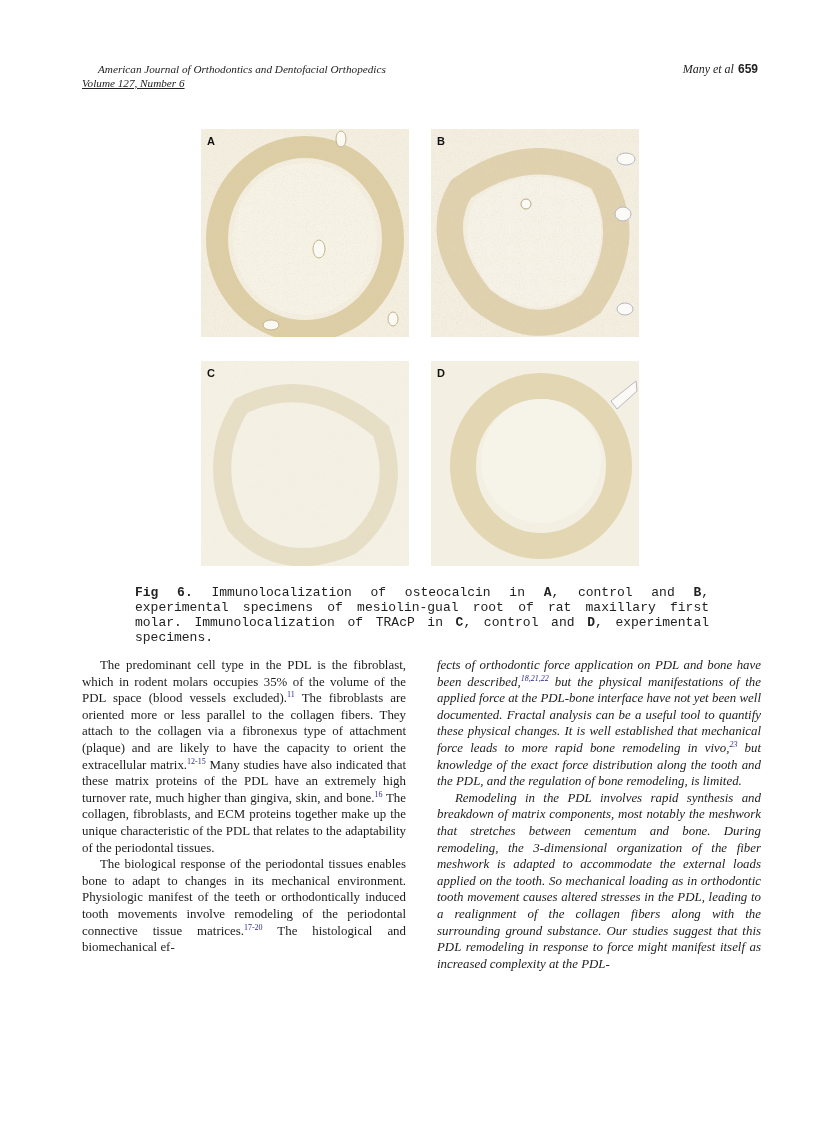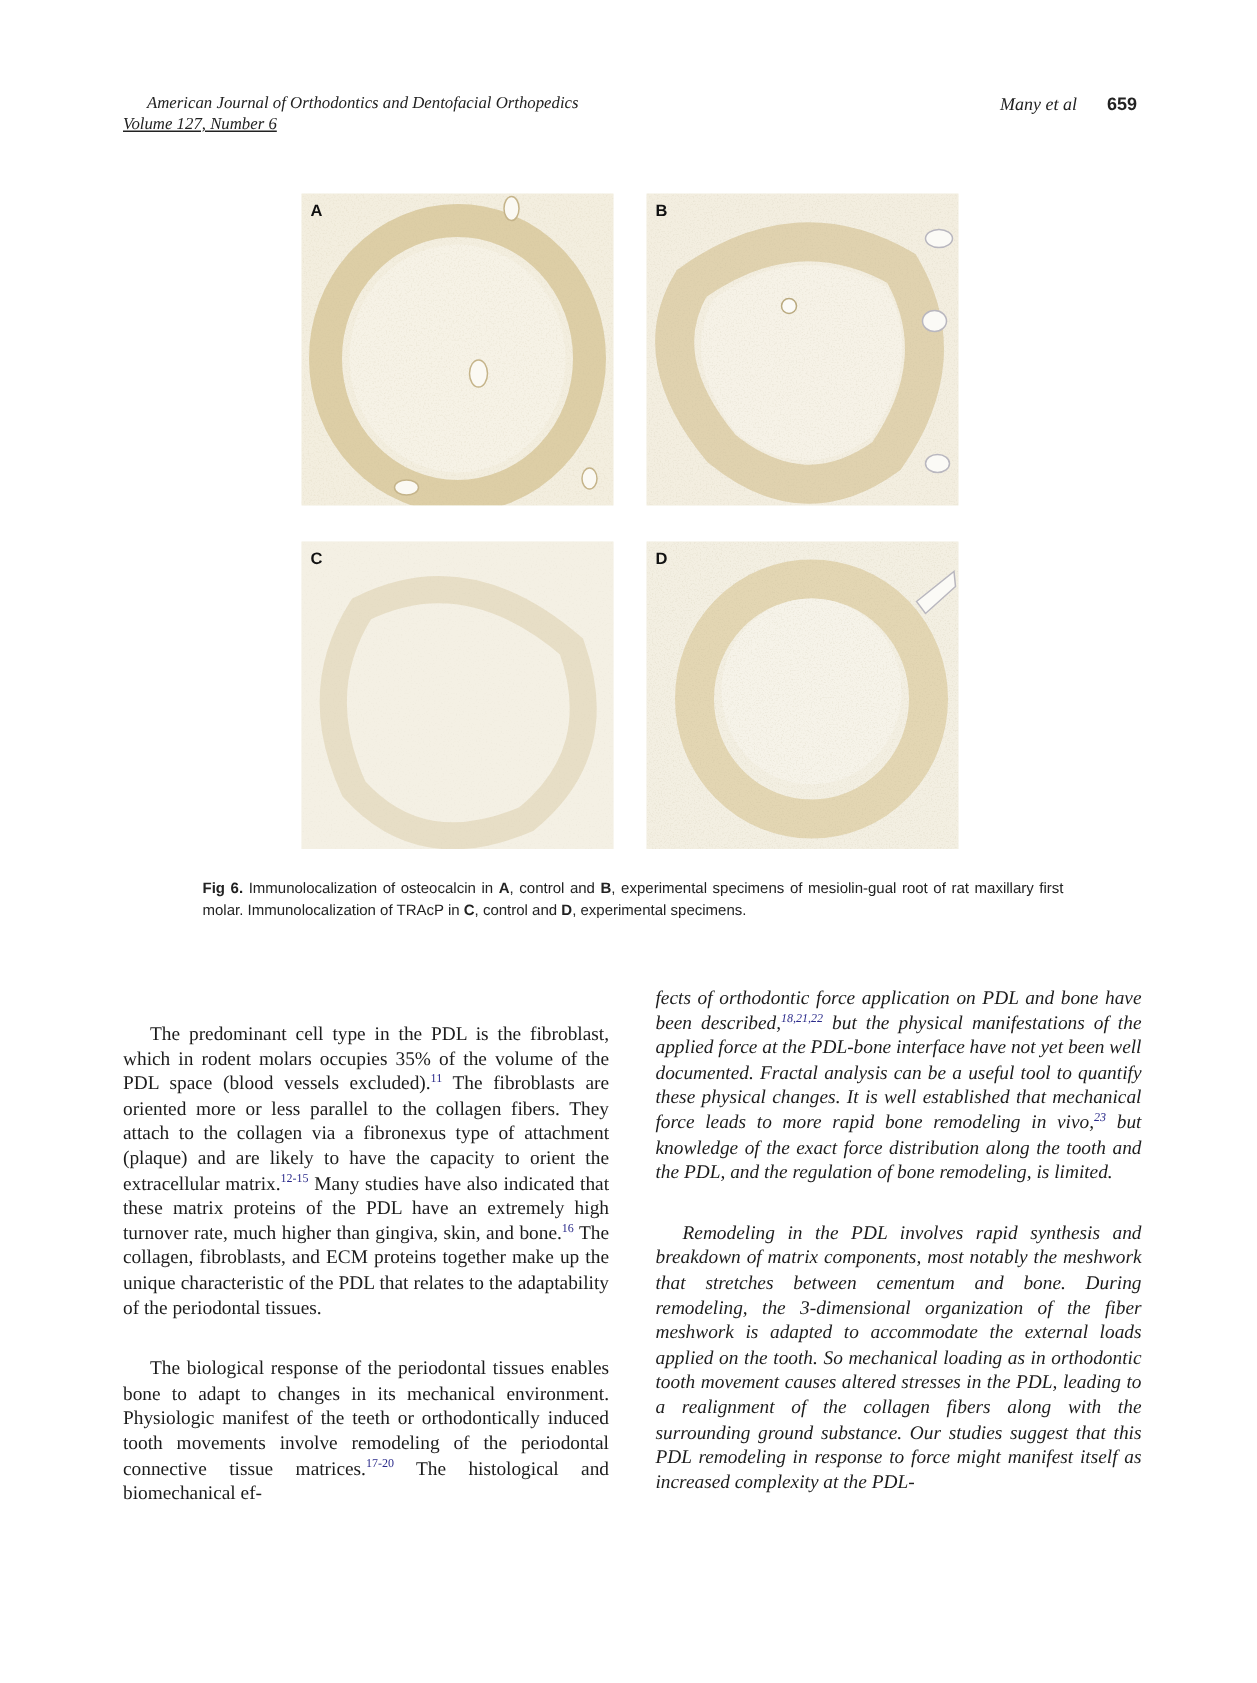--- a/index.html
+++ b/index.html
@@ -9,49 +9,49 @@
   }
   .running-head {
     position: absolute; left: 82px; top: 62px; width: 676px;
     font-family: "Liberation Serif", serif; font-style: italic; font-size: 11.2px; line-height: 14px; color: #222;
   }
   .running-head .journal { position: absolute; left: 16px; top: 0; white-space: nowrap; }
   .running-head .issue { position: absolute; left: 0; top: 14px; white-space: nowrap; text-decoration: underline; }
   .running-head .right { position: absolute; right: 0; top: 0; white-space: nowrap; }
   .running-head .authors { font-style: italic; font-size: 12px; }
   .running-head .pageno {
-    font-family: "Liberation Sans", sans-serif; font-style: normal; font-weight: bold; font-size: 12px; margin-left: 20px;
+    font-family: "Liberation Sans", sans-serif; font-style: normal; font-weight: bold; font-size: 12px; margin-left: 4px;
   }
 
   .figure { position: absolute; left: 0; top: 0; }
   .panel {
     position: absolute; width: 208px; background: #f4efe1; overflow: hidden;
   }
   .panel svg { position: absolute; left: 0; top: 0; }
   .panel-label {
     position: absolute; left: 6px; top: 6px; font-family: "Liberation Sans", sans-serif;
     font-weight: bold; font-size: 11px; color: #111; z-index: 2;
   }
 
   .caption {
     position: absolute; left: 135px; top: 585px; width: 574px;
-    font-family: Liberation Sans, sans-serif; font-size: 10px; line-height: 15px; color: #222;
+    font-family: Liberation Mono, monospace; font-size: 13px; line-height: 15px; color: #222;
     text-align: justify;
   }
   .caption b { font-weight: bold; }
 
   .column {
     position: absolute; top: 657px; width: 324px;
     font-family: "Liberation Serif", serif; font-size: 12.9px; line-height: 16.6px; color: #1c1c1c;
     text-align: justify; hyphens: manual;
   }
   .col-left { left: 82px; }
   .col-right { left: 437px; font-style: italic; }
   .column p { margin: 0; }
-  .column p.indent { text-indent: 18px; margin-top: 24px; }
+  .column p.indent { text-indent: 18px; }
   .column sup { font-size: 8px; color: #2a2a8a; line-height: 0; vertical-align: 5px; }
 </style>
 </head>
 <body>
 
 <div class="running-head">
   <span class="journal">American Journal of Orthodontics and Dentofacial Orthopedics</span>
   <span class="issue">Volume 127, Number 6</span>
   <span class="right">
     <span class="authors">Many et al</span><span class="pageno">659</span>

